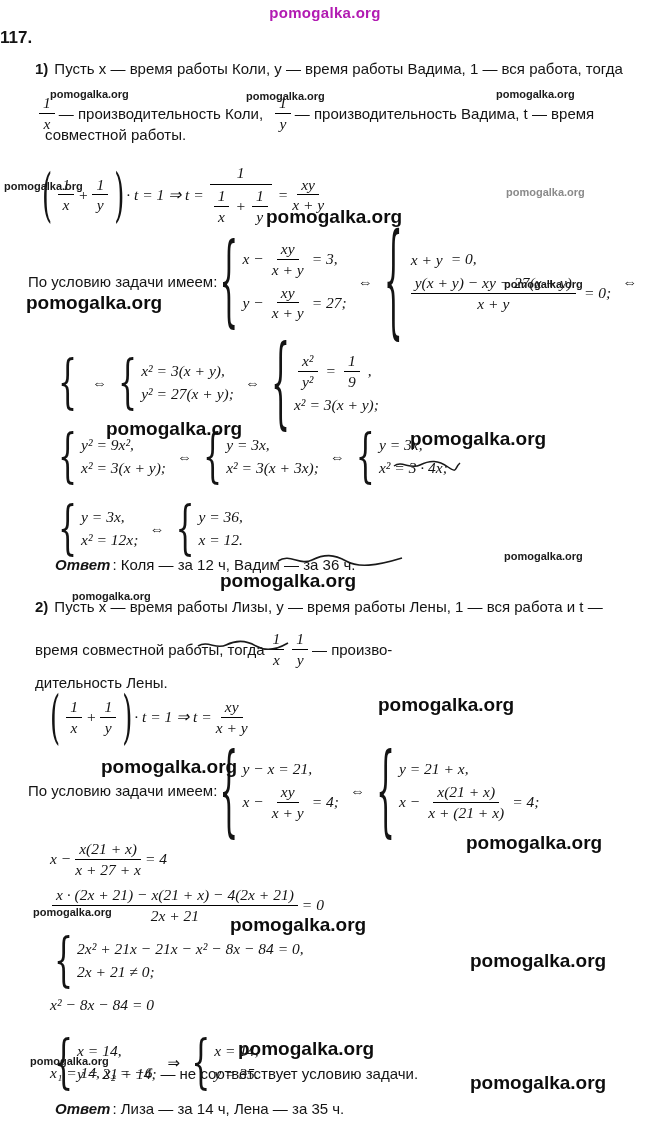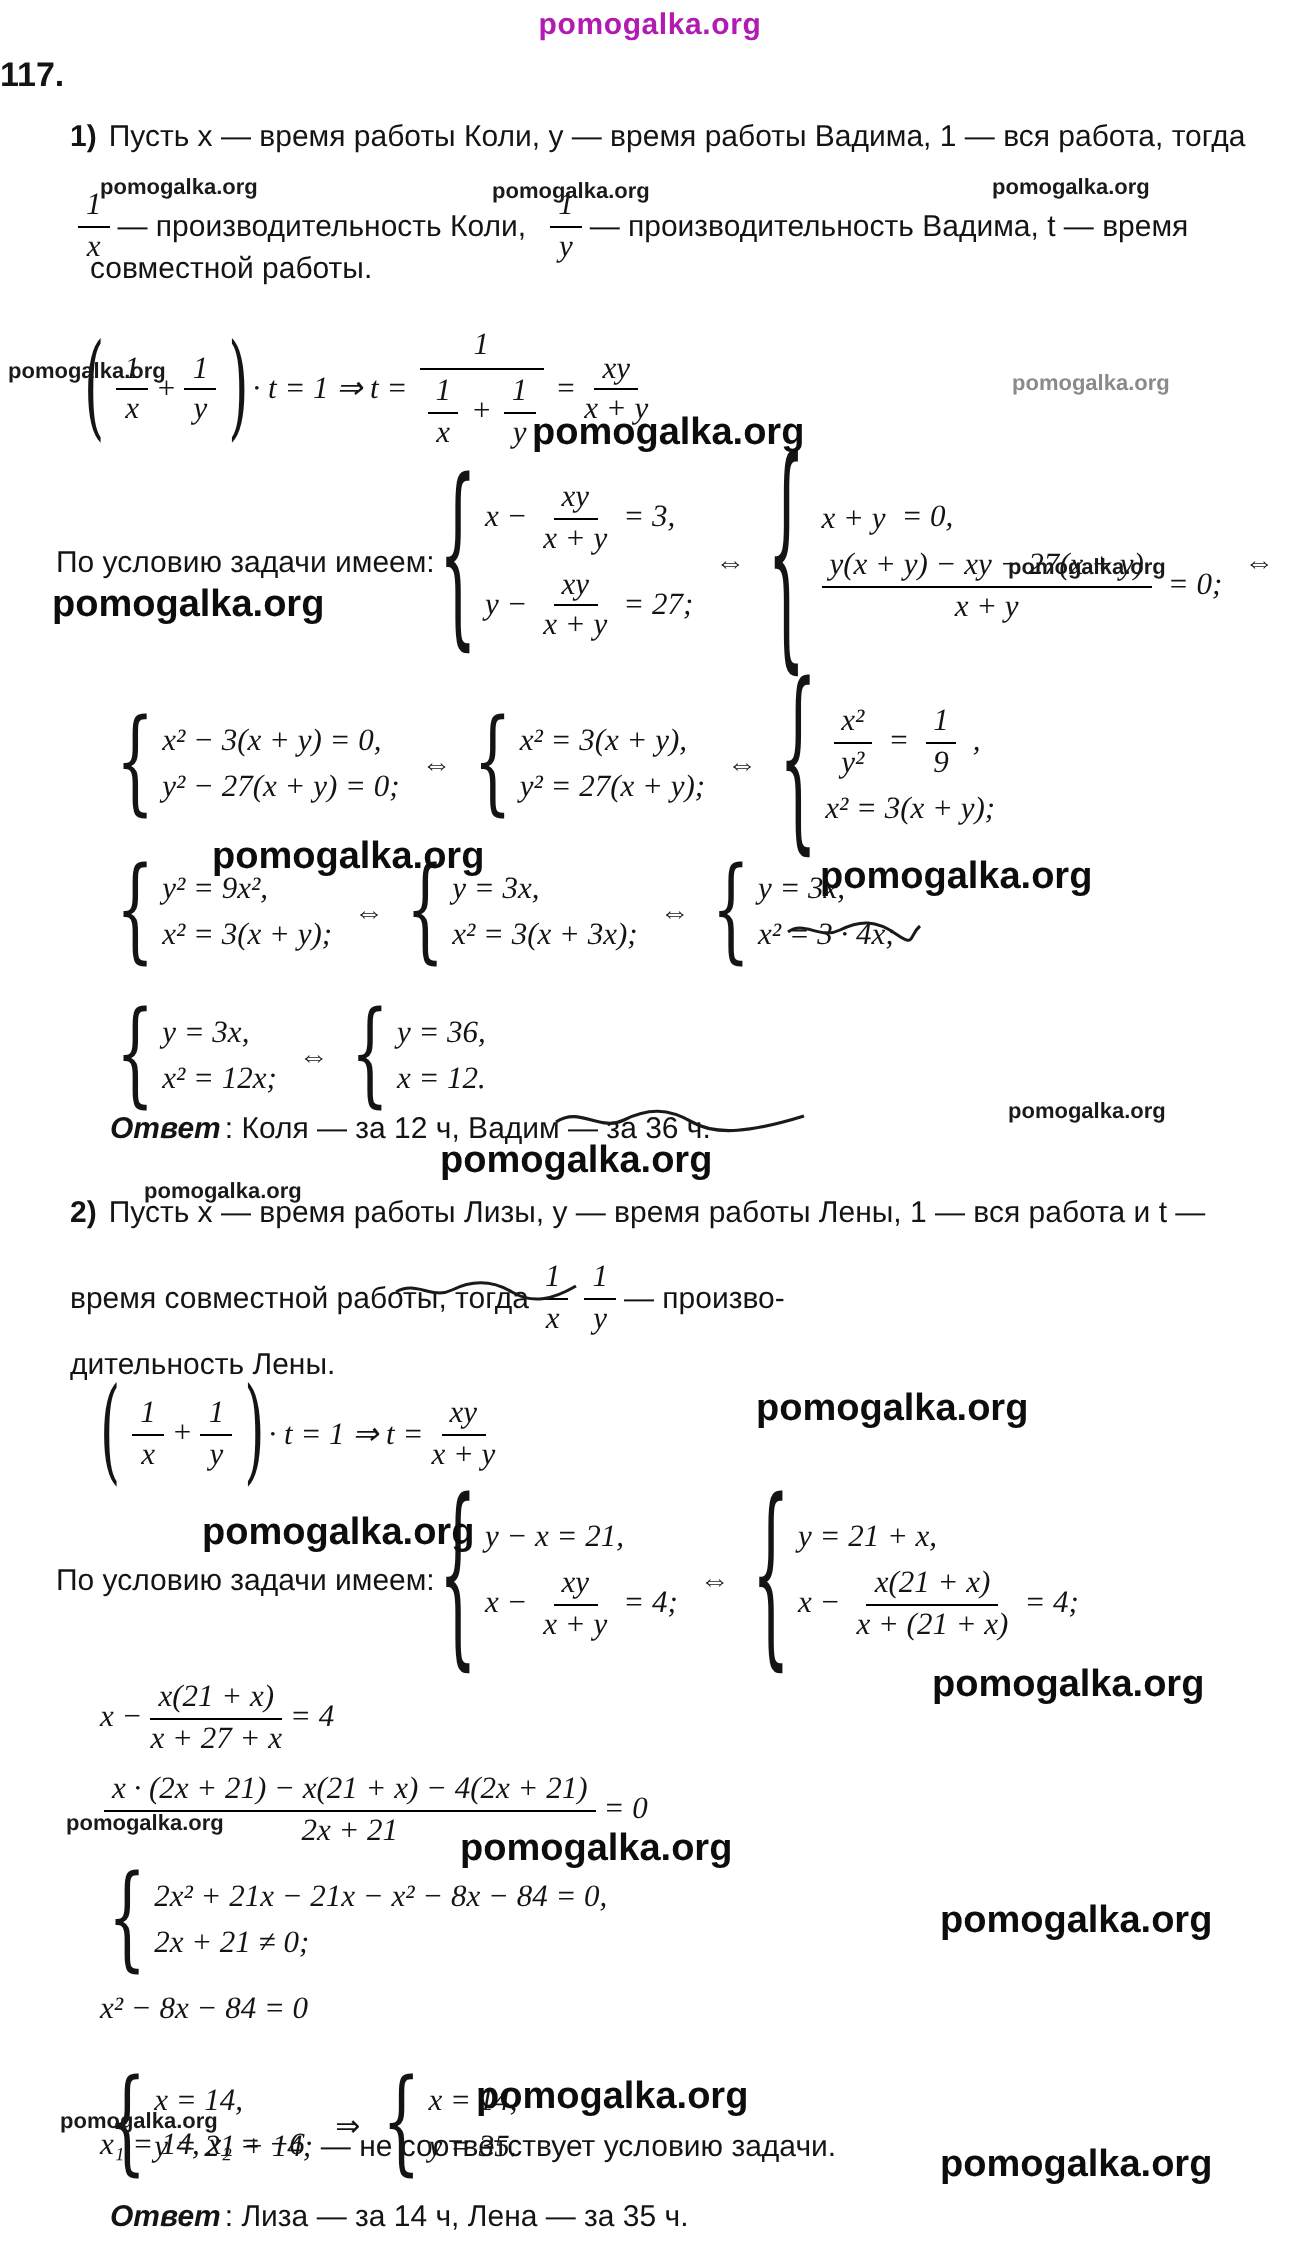--- a/index.html
+++ b/index.html
@@ -186,24 +186,20 @@
           <span class="m">= 0;</span>
         </span>
       </span>
     </span>
     <span class="iff">⇔</span>
   </div>
 
   <div class="ln" style="top:352px;left:56px;">
     <span class="sys s-sm">
       <span class="br">{</span>
-      <span class="rows">
-        <span class="row m">x² − 3(x + y) = 0,</span>
-        <span class="row m">y² − 27(x + y) = 0;</span>
-      </span>
     </span>
     <span class="iff">⇔</span>
     <span class="sys s-sm">
       <span class="br">{</span>
       <span class="rows">
         <span class="row m">x² = 3(x + y),</span>
         <span class="row m">y² = 27(x + y);</span>
       </span>
     </span>
     <span class="iff">⇔</span>

